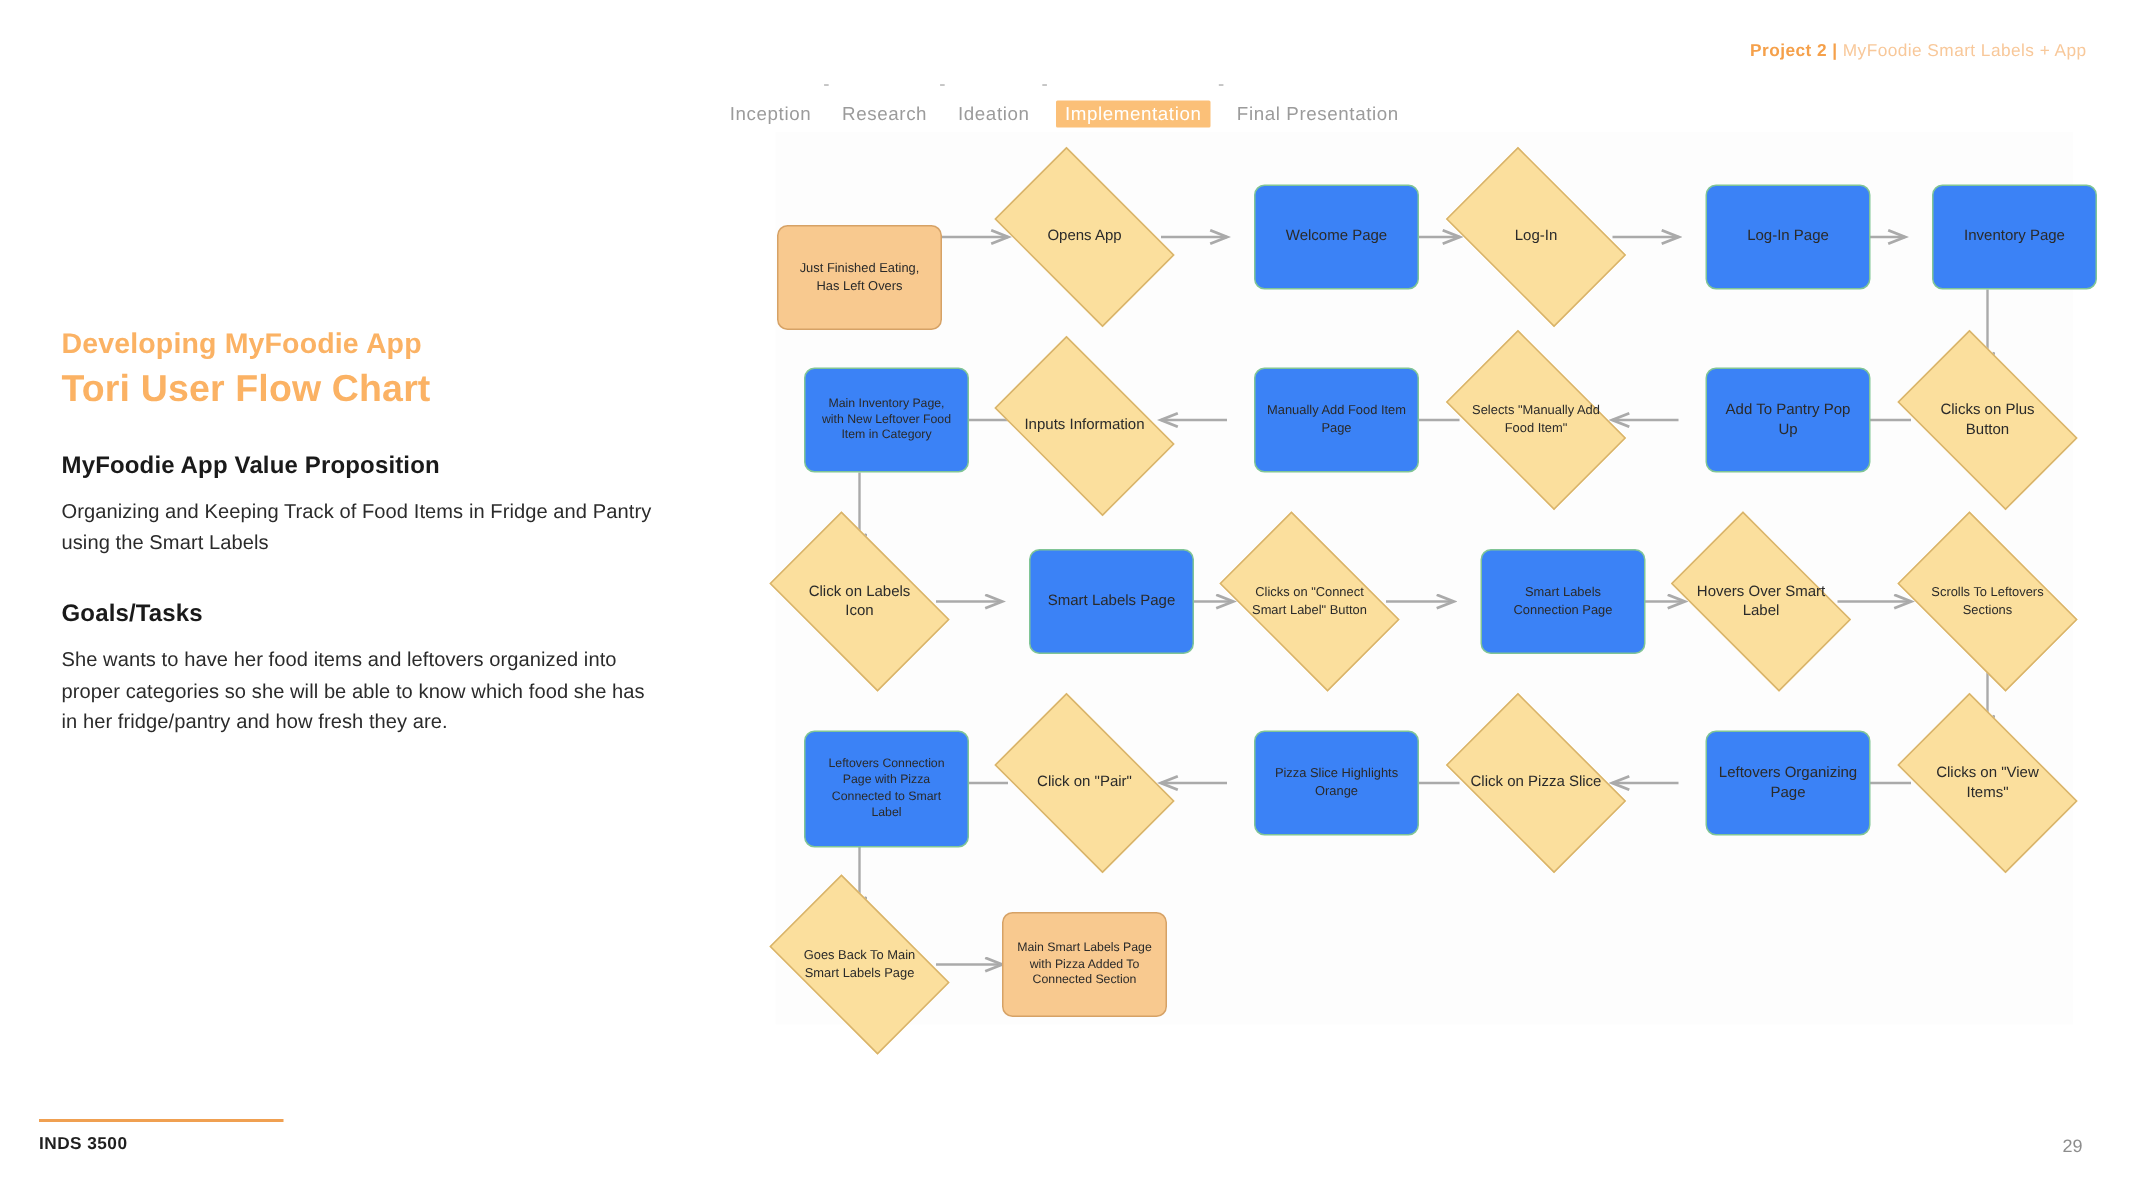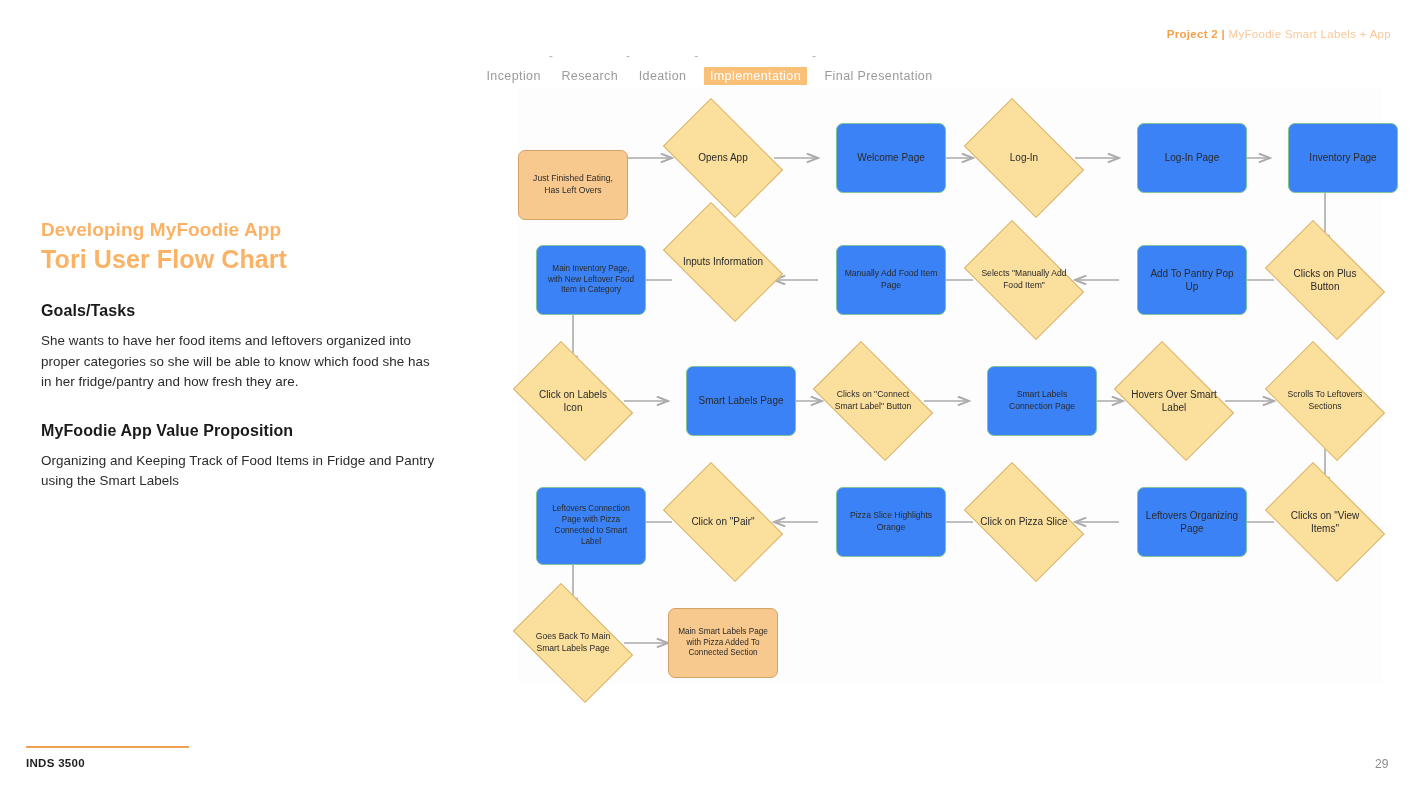--- a/index.html
+++ b/index.html
@@ -115,26 +115,26 @@
   <div class="project-tag">
     <span class="pt-bold">Project 2 |</span>
     <span class="pt-light">MyFoodie Smart Labels + App</span>
   </div>
 
   <div class="left">
     <div class="eyebrow">Developing MyFoodie App</div>
     <div class="maintitle">Tori User Flow Chart</div>
     <div id="sections">
         <div class="sec-block">
+          <div class="sec-h">MyFoodie App Value Proposition</div>
+          <div class="sec-p">Organizing and Keeping Track of Food Items in Fridge and Pantry using the Smart Labels</div>
+        </div>
+        <div class="sec-block">
           <div class="sec-h">Goals/Tasks</div>
           <div class="sec-p">She wants to have her food items and leftovers organized into proper categories so she will be able to know which food she has in her fridge/pantry and how fresh they are.</div>
-        </div>
-        <div class="sec-block">
-          <div class="sec-h">MyFoodie App Value Proposition</div>
-          <div class="sec-p">Organizing and Keeping Track of Food Items in Fridge and Pantry using the Smart Labels</div>
         </div>
       </div>
   </div>
 
   <div class="footer-rule"></div>
   <div class="footer-label">INDS 3500</div>
   <div class="pagenum">29</div>
 
   <div class="canvas">
     <svg id="edges" width="865" height="595">
@@ -197,21 +197,21 @@
         <div class="node rect green" style="left: 602px; top: 157px; width: 110px; height: 70px; font-size: 10px;">
           <span class="lbl">Add To Pantry Pop Up</span>
         </div>
         <div class="node diamond" style="left: 456px; top: 158px; width: 102px; height: 68px; font-size: 8.6px;">
           <div class="dshape"></div>
           <span class="lbl">Selects "Manually Add Food Item"</span>
         </div>
         <div class="node rect green" style="left: 301px; top: 157px; width: 110px; height: 70px; font-size: 8.6px;">
           <span class="lbl">Manually Add Food Item Page</span>
         </div>
-        <div class="node diamond" style="left: 155px; top: 140px; width: 102px; height: 68px; font-size: 10px; justify-content: center;">
+        <div class="node diamond" style="left: 155px; top: 162px; width: 102px; height: 68px; font-size: 10px; justify-content: center;">
           <div class="dshape"></div>
           <span class="lbl">Inputs Information</span>
         </div>
         <div class="node rect green" style="left: 1px; top: 157px; width: 110px; height: 70px; font-size: 8.2px;">
           <span class="lbl">Main Inventory Page, with New Leftover Food Item in Category</span>
         </div>
         <div class="node diamond" style="left: 5px; top: 279px; width: 102px; height: 68px; font-size: 10px;">
           <div class="dshape"></div>
           <span class="lbl">Click on Labels Icon</span>
         </div>

